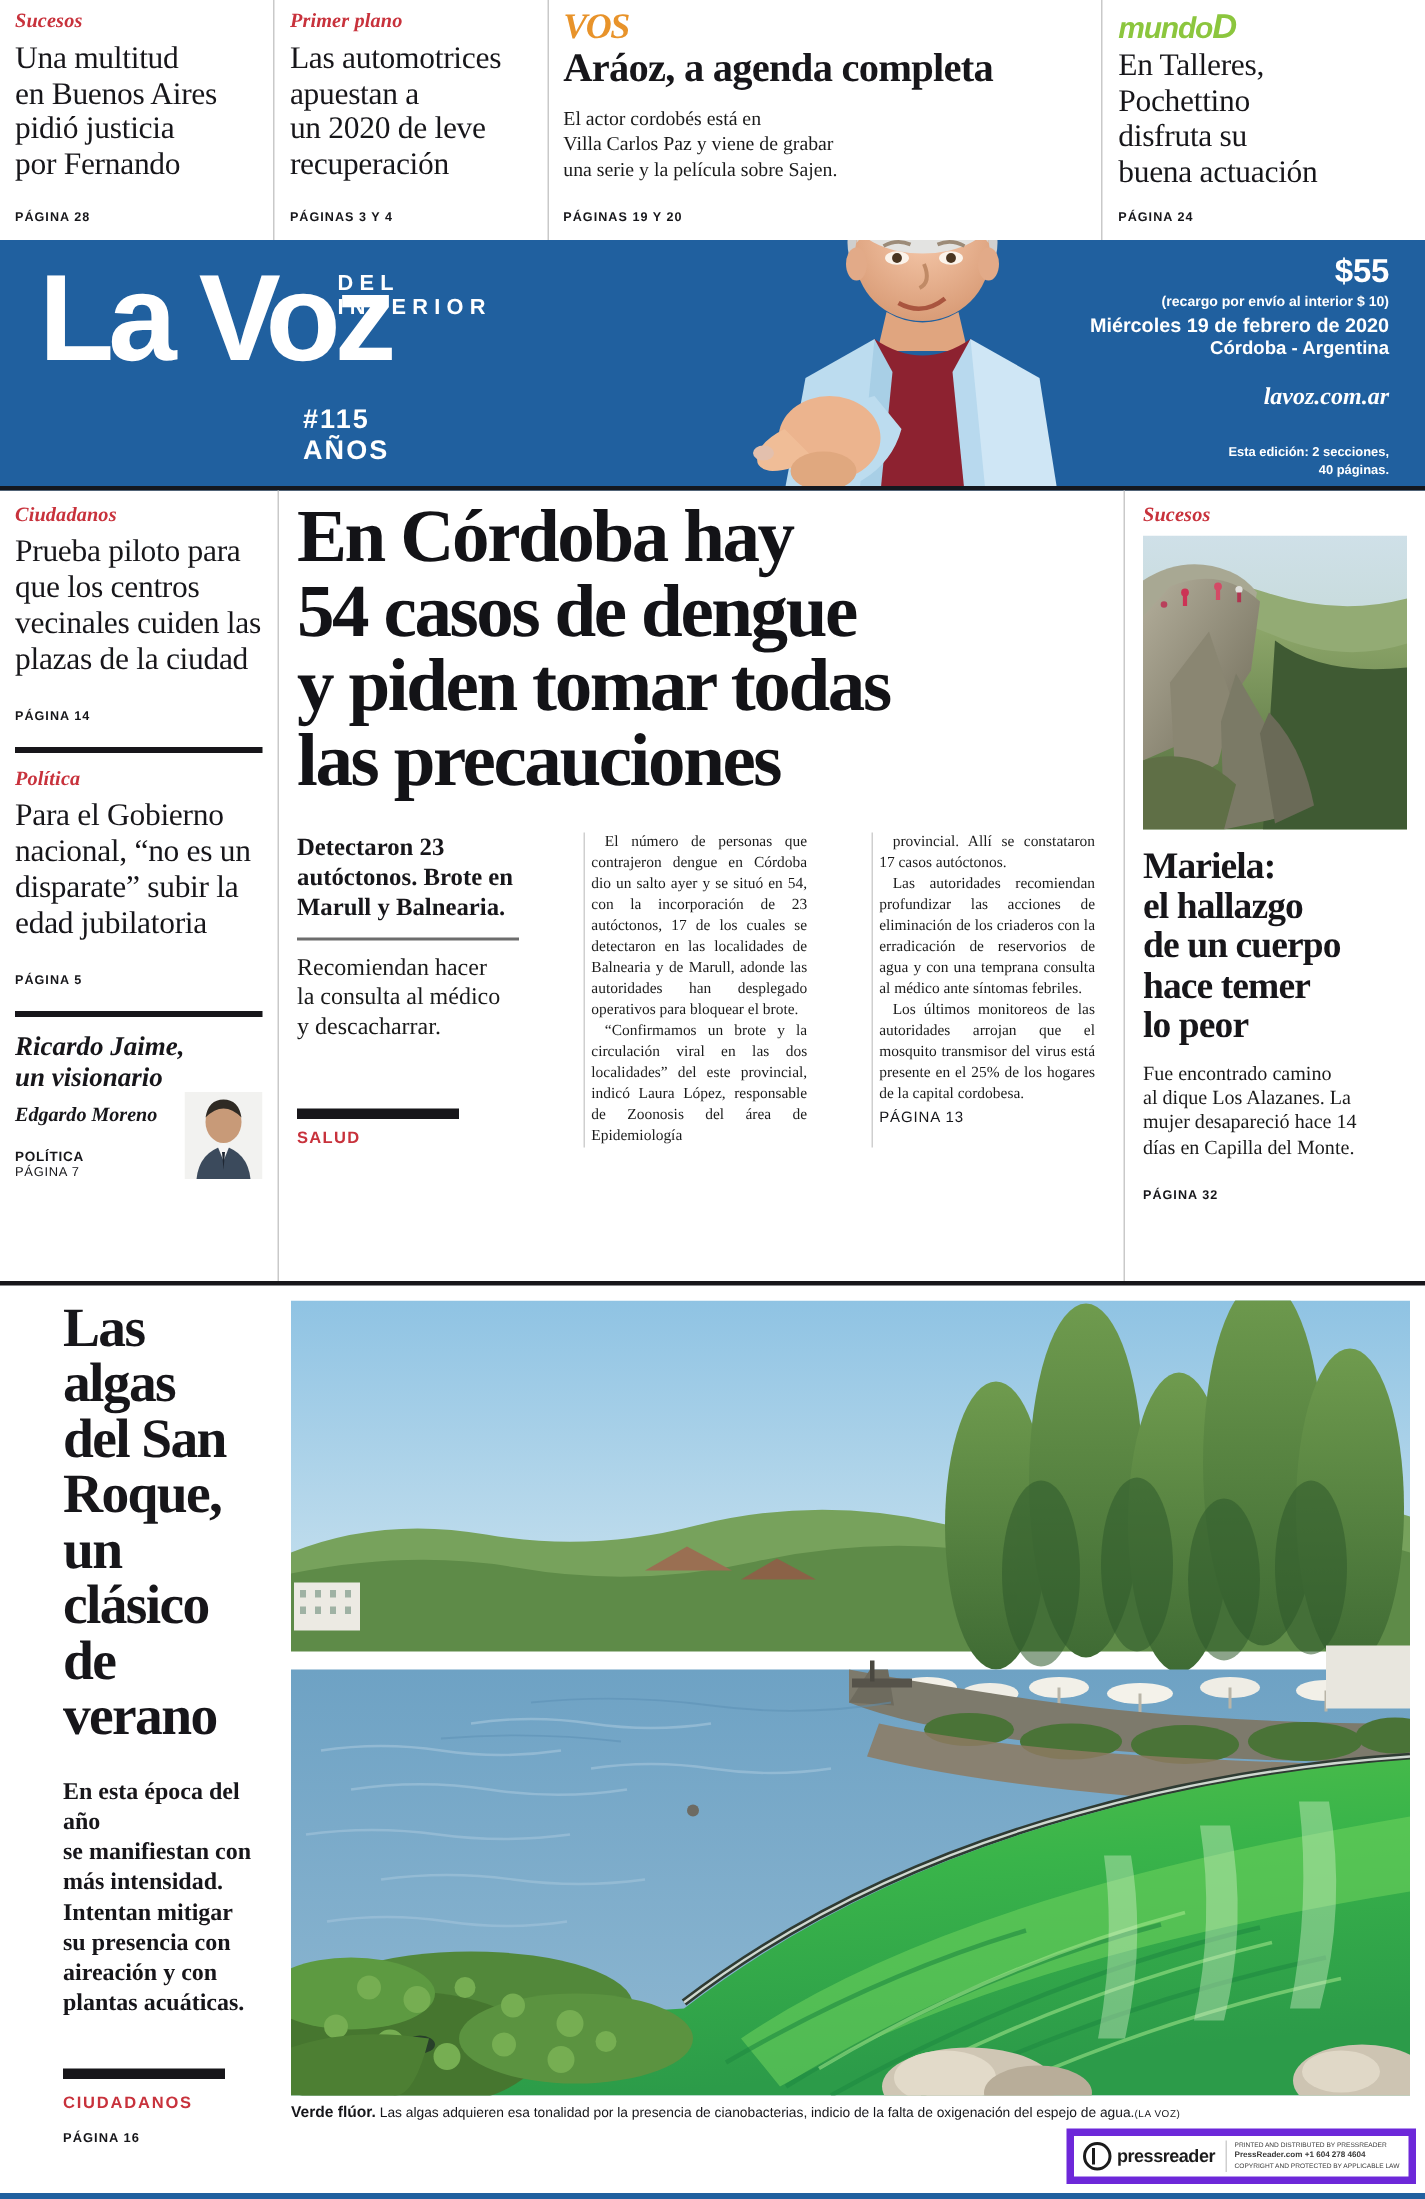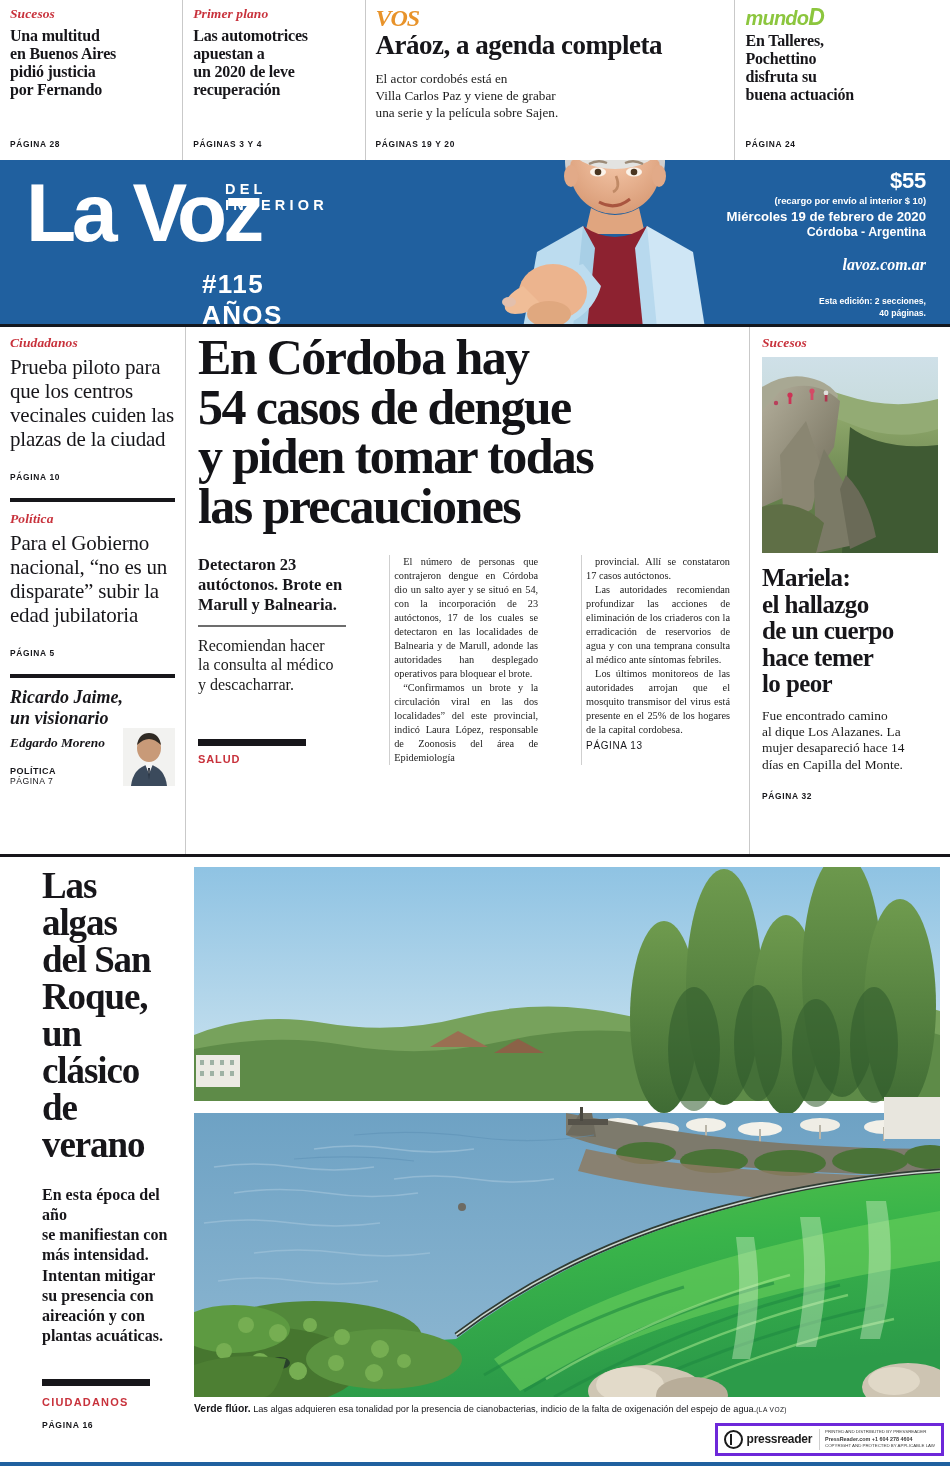--- a/index.html
+++ b/index.html
@@ -8,34 +8,34 @@
 
   
   .teasers{display:flex;height:160px;box-sizing:border-box;border-bottom:0;}
   .teaser{box-sizing:border-box;padding:6px 10px 0 10px;position:relative;}
   .teaser + .teaser{border-left:1px solid #c9c9c9;}
   .t1{width:186px;}
   .t2{width:186px;}
   .t3{width:378px;}
   .t4{width:220px;}
   .kicker{font-family:"Liberation Serif",serif;font-style:italic;font-weight:bold;color:#c8323c;font-size:13.5px;margin:0 0 5px 0;letter-spacing:.1px;}
-  .teaser h2{margin:0;font-family:"Liberation Serif",serif;font-weight:700;font-size:16px;line-height:1.12;letter-spacing:-.2px;color:#17161a;}
+  .teaser h2{margin:0;font-family:"Liberation Serif",serif;font-weight:400;font-size:21px;line-height:1.12;letter-spacing:-.2px;color:#17161a;}
   .t3 h2{font-weight:bold;font-size:27px;line-height:1.1;letter-spacing:-.5px;}
   .t3 .sub{margin:9px 0 0 0;font-size:13.2px;line-height:1.3;color:#1b1b1b;font-family:"Liberation Serif",serif;}
   .pageref{position:absolute;bottom:11px;left:10px;font-family:"Liberation Sans",sans-serif;font-weight:bold;font-size:8.4px;letter-spacing:.7px;color:#16161a;}
   .logo-vos{font-family:"Liberation Serif",serif;font-style:italic;font-weight:bold;font-size:24px;color:#e8932a;letter-spacing:-1px;margin:0 0 1px 0;line-height:1;}
   .logo-mundo{font-family:"Liberation Sans",sans-serif;font-style:italic;font-weight:bold;font-size:20px;color:#8cc63e;letter-spacing:-.8px;margin:0 0 3px 0;line-height:1;}
   .logo-mundo b{font-size:23px;}
 
   
   .masthead{position:relative;height:164px;background:#20609f;overflow:hidden;border-bottom:3px solid #14181f;padding-left:16px;}
   .mast-name{position:absolute;left:26px;top:15px;color:#fff;}
   .mast-name .lv{font-family:"Liberation Sans",sans-serif;font-weight:bold;font-size:82px;line-height:.92;letter-spacing:-4px;}
   .mast-name .di{position:absolute;left:199px;top:6px;font-family:"Liberation Sans",sans-serif;font-weight:bold;font-size:14.5px;letter-spacing:4.2px;}
-  .mast-name .anos{position:absolute;left:176px;top:94px;font-family:"Liberation Sans",sans-serif;font-weight:bold;font-size:26px;letter-spacing:1.4px;}
+  .mast-name .anos{position:absolute;left:176px;top:94px;font-family:"Liberation Sans",sans-serif;font-weight:bold;font-size:18px;letter-spacing:1.4px;}
   .mast-right{position:absolute;right:24px;top:10px;text-align:right;color:#fff;font-family:"Liberation Sans",sans-serif;}
   .price{font-weight:bold;font-size:22px;letter-spacing:-.2px;line-height:1;}
   .recargo{font-weight:bold;font-size:9.4px;margin-top:3px;}
   .mdate{font-weight:bold;font-size:13.2px;margin-top:3px;}
   .mplace{font-weight:bold;font-size:12.4px;margin-top:1px;}
   .mweb{font-family:"Liberation Serif",serif;font-style:italic;font-weight:bold;font-size:16px;margin-top:17px;}
   .medicion{font-size:8.6px;font-weight:bold;margin-top:22px;line-height:1.35;}
   .mast-photo{position:absolute;left:487px;top:-46px;width:218px;height:214px;}
 
   
@@ -82,21 +82,21 @@
   .bot-head{margin:0;font-family:"Liberation Serif",serif;font-weight:bold;font-size:37px;line-height:1.0;letter-spacing:-1.1px;color:#17161a;}
   .bot-sub{margin:22px 0 0 0;font-family:"Liberation Serif",serif;font-weight:bold;font-size:16px;line-height:1.26;color:#17161a;}
   .bot-minirule{height:7px;background:#17161a;width:108px;position:absolute;left:10px;bottom:72px;}
   .bot-sec{position:absolute;left:10px;bottom:50px;font-family:"Liberation Sans",sans-serif;font-weight:bold;font-size:11px;letter-spacing:1.2px;color:#c8323c;}
   .bot-pg{position:absolute;left:10px;bottom:28px;font-family:"Liberation Sans",sans-serif;font-weight:bold;font-size:8.6px;letter-spacing:.7px;color:#16161a;}
   .lake-photo{width:746px;height:530px;position:relative;overflow:hidden;}
   .caption{margin-top:5px;font-family:"Liberation Sans",sans-serif;font-size:9.2px;line-height:1.3;color:#16161a;}
   .caption b{font-size:10.4px;}
   .caption .credit{font-size:6.6px;letter-spacing:.4px;}
 
-  .footer{position:absolute;right:6px;bottom:2px;display:flex;align-items:center;border:3px solid #6d28d9;padding:3px 6px;background:#fff;}
+  .footer{position:absolute;right:6px;bottom:2px;display:flex;align-items:center;border:5px solid #6d28d9;padding:3px 6px;background:#fff;}
   .pr-mark{width:15px;height:15px;border:2px solid #1b1b1b;border-radius:50%;position:relative;margin-right:4px;}
   .pr-mark:after{content:"";position:absolute;left:4px;top:2px;width:2px;height:11px;background:#1b1b1b;}
   .pr-name{font-family:"Liberation Sans",sans-serif;font-weight:bold;font-size:12px;letter-spacing:-.3px;color:#1b1b1b;margin-right:7px;}
   .pr-fine{font-family:"Liberation Sans",sans-serif;font-size:4.4px;line-height:1.5;color:#3a3a3a;border-left:1px solid #cfcfcf;padding-left:5px;}
   .pr-fine span{display:block;}
   .pr-fine .mid-line{font-size:5.4px;font-weight:bold;}
 
   .bottom-bar{position:absolute;left:0;bottom:0;width:950px;height:4px;background:#20609f;}
 
   
@@ -201,21 +201,21 @@
       <div class="medicion">Esta edición: 2 secciones,<br>40 páginas.</div>
     </div>
   </div>
 
   <div class="mid">
 
     <div class="col-left">
       <div class="left-item">
         <div class="kicker">Ciudadanos</div>
         <h3>Prueba piloto para<br>que los centros<br>vecinales cuiden las<br>plazas de la ciudad</h3>
-        <div class="left-pref">PÁGINA 10</div>
+        <div class="left-pref">PÁGINA 14</div>
       </div>
 
       <div class="rule-thick"></div>
 
       <div class="left-item">
         <div class="kicker">Política</div>
         <h3>Para el Gobierno<br>nacional, “no es un<br>disparate” subir la<br>edad jubilatoria</h3>
         <div class="left-pref">PÁGINA 5</div>
       </div>
 

